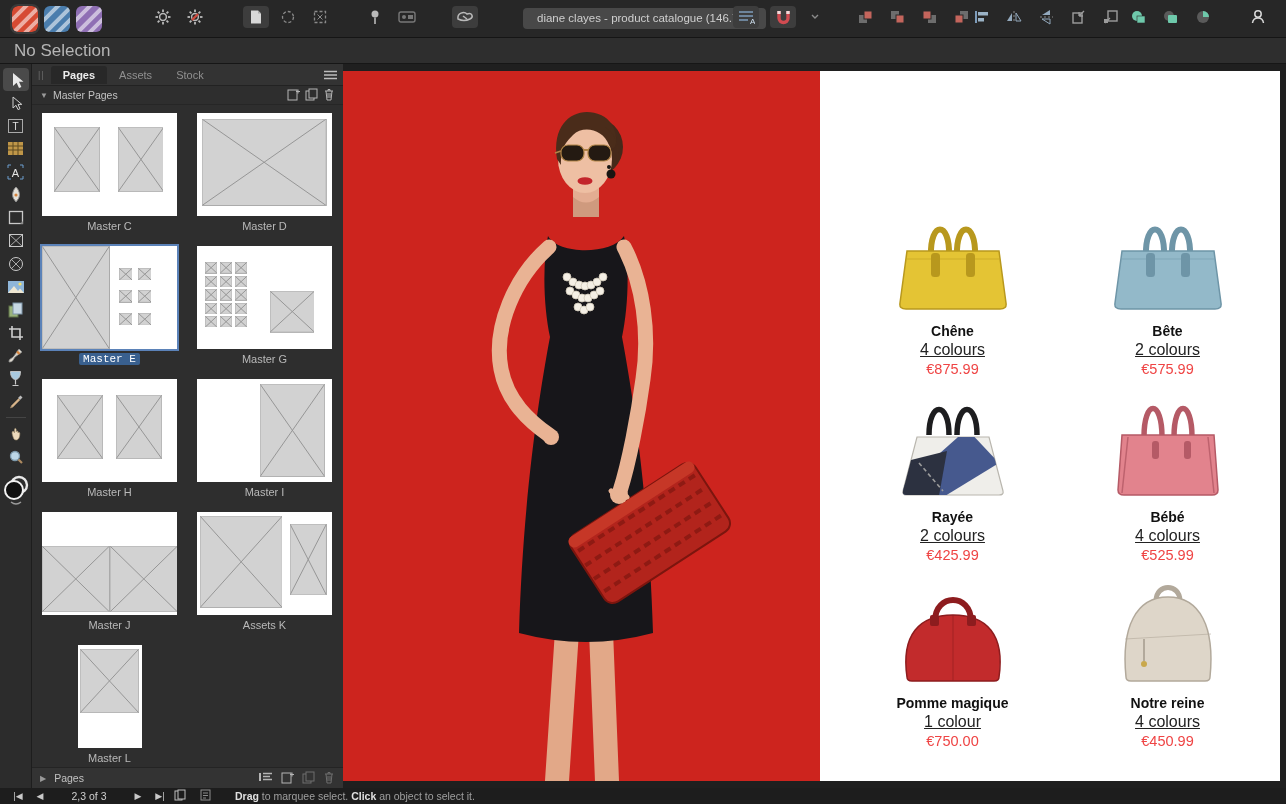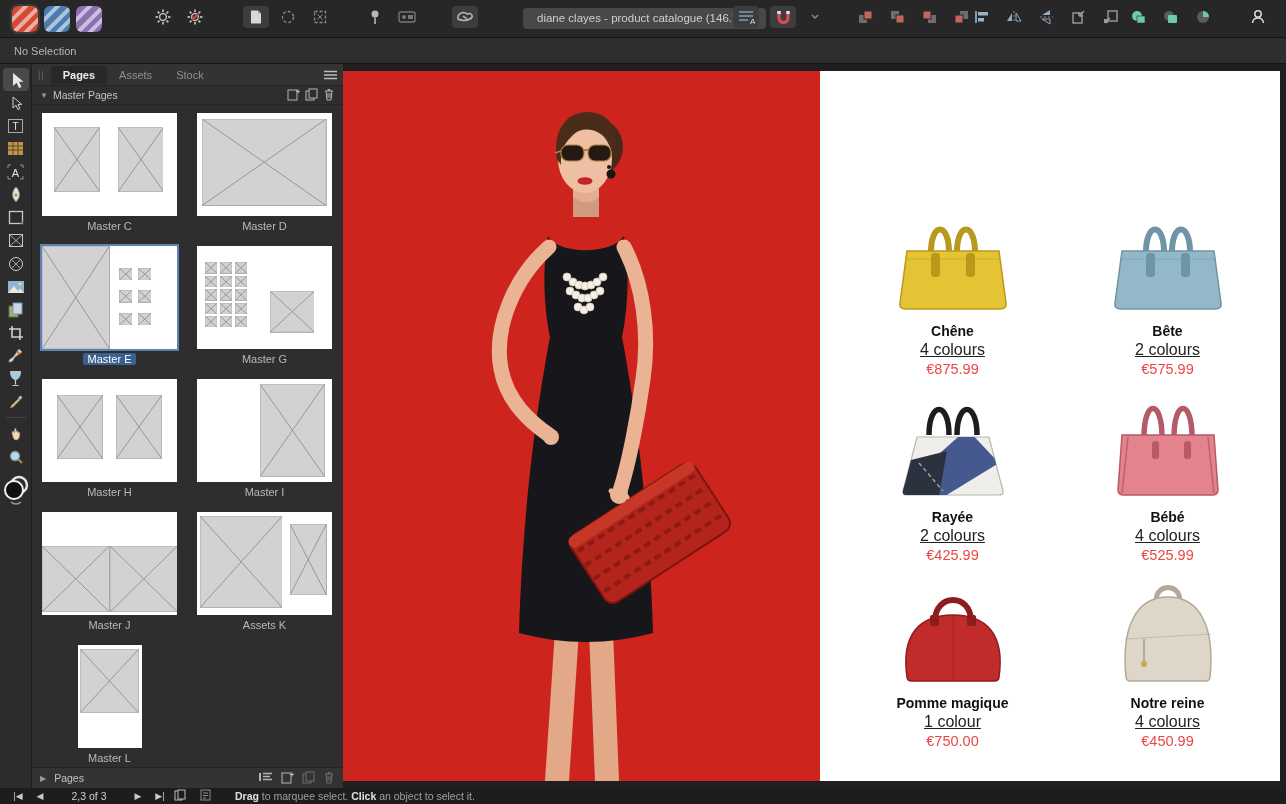--- a/index.html
+++ b/index.html
@@ -15,21 +15,21 @@
     justify-content:center; background:transparent; }
   .tbtn.lit { background:#3d3d3d; }
   .tbtn svg { display:block; }
   .doc-title { position:absolute; left:523px; top:8px; height:21px; padding:0 14px;
     background:#484848; border-radius:4px; color:#cfcfcf; font-size:11.5px;
     line-height:21px; white-space:nowrap; }
   
   .contextbar { position:absolute; left:0; top:38px; width:1286px; height:26px;
     background:#2e2e2e; border-bottom:1px solid #161616; display:flex;
     align-items:center; gap:10px; padding-left:14px; }
-  .no-sel { color:#b5b5b5; font-size:11px; margin-right:31px; }
+  .no-sel { color:#b5b5b5; font-size:17px; margin-right:31px; }
   .ctx-btn { background:#424242; color:#dcdcdc; border:none; border-radius:4px;
     height:18px; padding:0 22px; font-size:11px; font-family:inherit; }
   
   .toolrail { position:absolute; left:0; top:64px; width:32px; height:724px;
     background:#2c2c2c; border-right:1px solid #1d1d1d; display:flex;
     flex-direction:column; align-items:center; padding-top:4px; }
   .tool { width:26px; height:23px; display:flex; align-items:center; justify-content:center;
     border-radius:4px; }
   .tool.sel { background:#4a4a4a; }
   .rail-div { width:20px; height:1px; background:#454545; margin:4px 0; }
@@ -50,21 +50,21 @@
   .mastergrid { flex:1; display:grid; grid-template-columns:1fr 1fr;
     padding:8px 12px 0 10px; column-gap:20px; row-gap:1px; overflow:hidden;
     align-content:start; }
   .mcell { display:flex; flex-direction:column; align-items:center; height:132px; }
   .mthumb { width:135px; height:103px; background:#fff; position:relative; }
   .mthumb.single { width:64px; }
   .mcell.sel .mthumb { outline:2px solid #5b82b8; }
   .ph { position:absolute; background:#d2d2d2; }
   .ph svg { position:absolute; inset:0; width:100%; height:100%; }
   .mlabel { margin-top:4px; font-size:11px; color:#b9b9b9; padding:0 4px; border-radius:2px; }
-  .mcell.sel .mlabel { background:#39608f; color:#fff; }
+  .mcell.sel .mlabel { background:#39608f; color:#fff;font-family:Liberation Mono, monospace; }
   .pagesfoot { height:21px; background:#333; border-top:1px solid #242424;
     display:flex; align-items:center; padding:0 8px; gap:8px; color:#c2c2c2;
     font-size:10.5px; }
   .pagesfoot .spacer { flex:1; }
   
   .canvas { position:absolute; left:343px; top:64px; width:943px; height:724px;
     background:#1f1f1f; }
   .page-left { position:absolute; left:0; top:7px; width:477px; height:710px; overflow:hidden; }
   .page-left svg { display:block; width:100%; height:100%; }
   .page-right { position:absolute; left:477px; top:7px; width:460px; height:710px;

